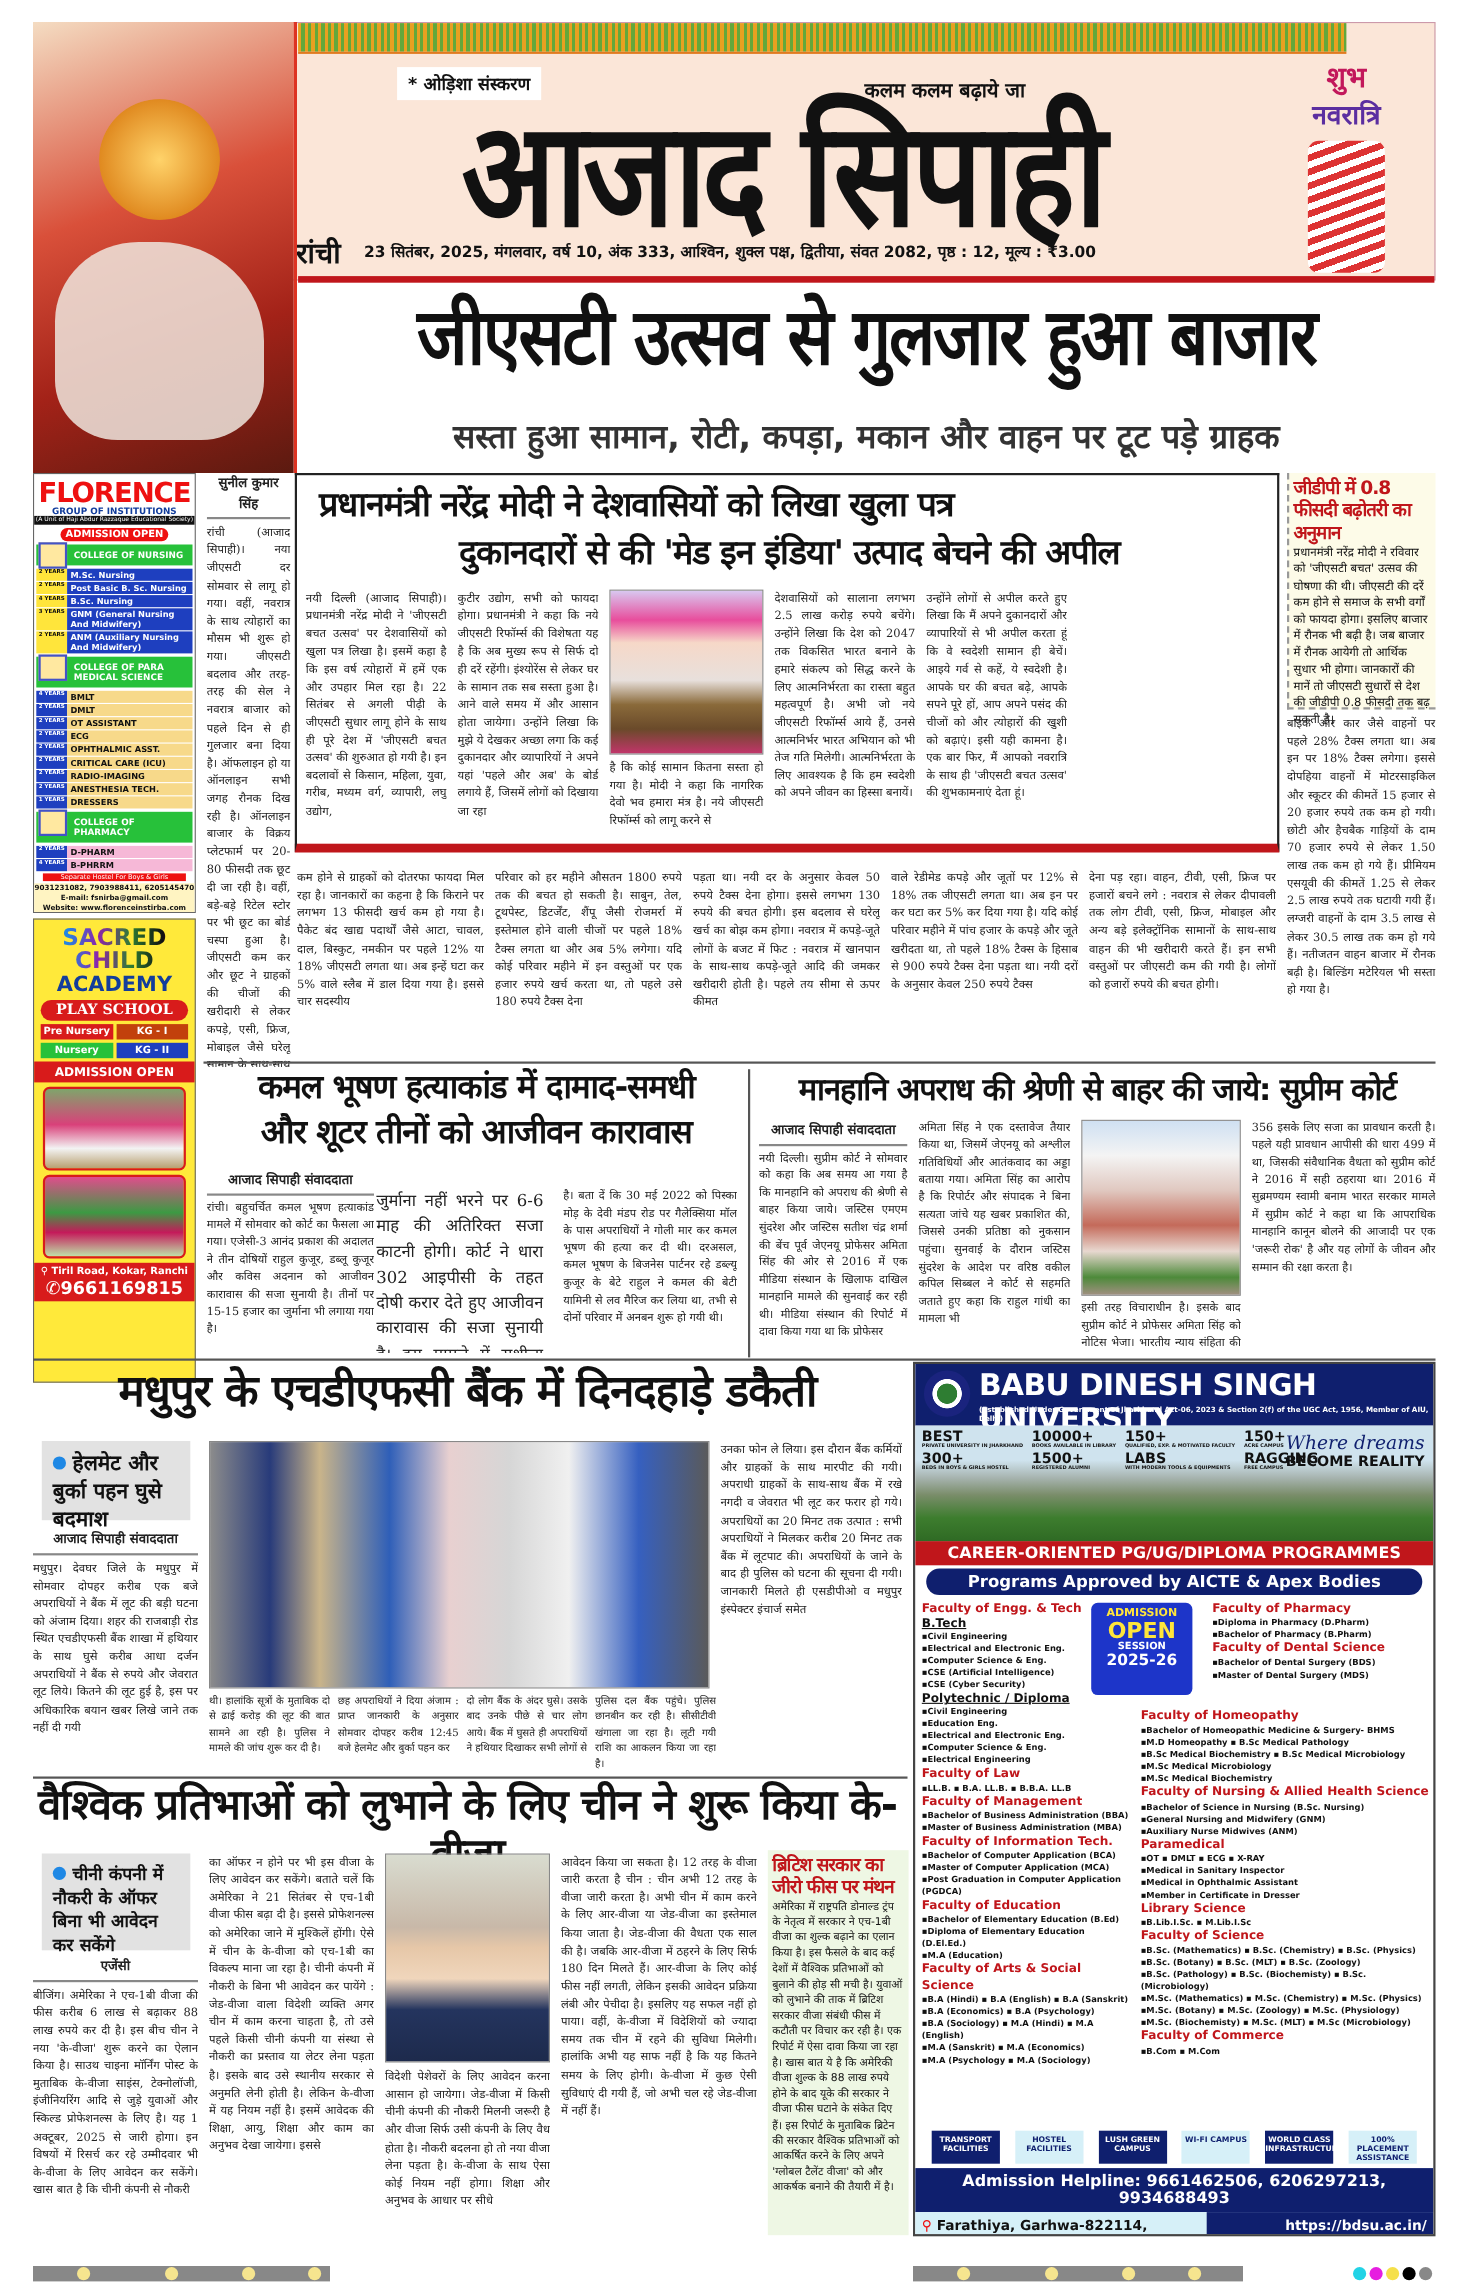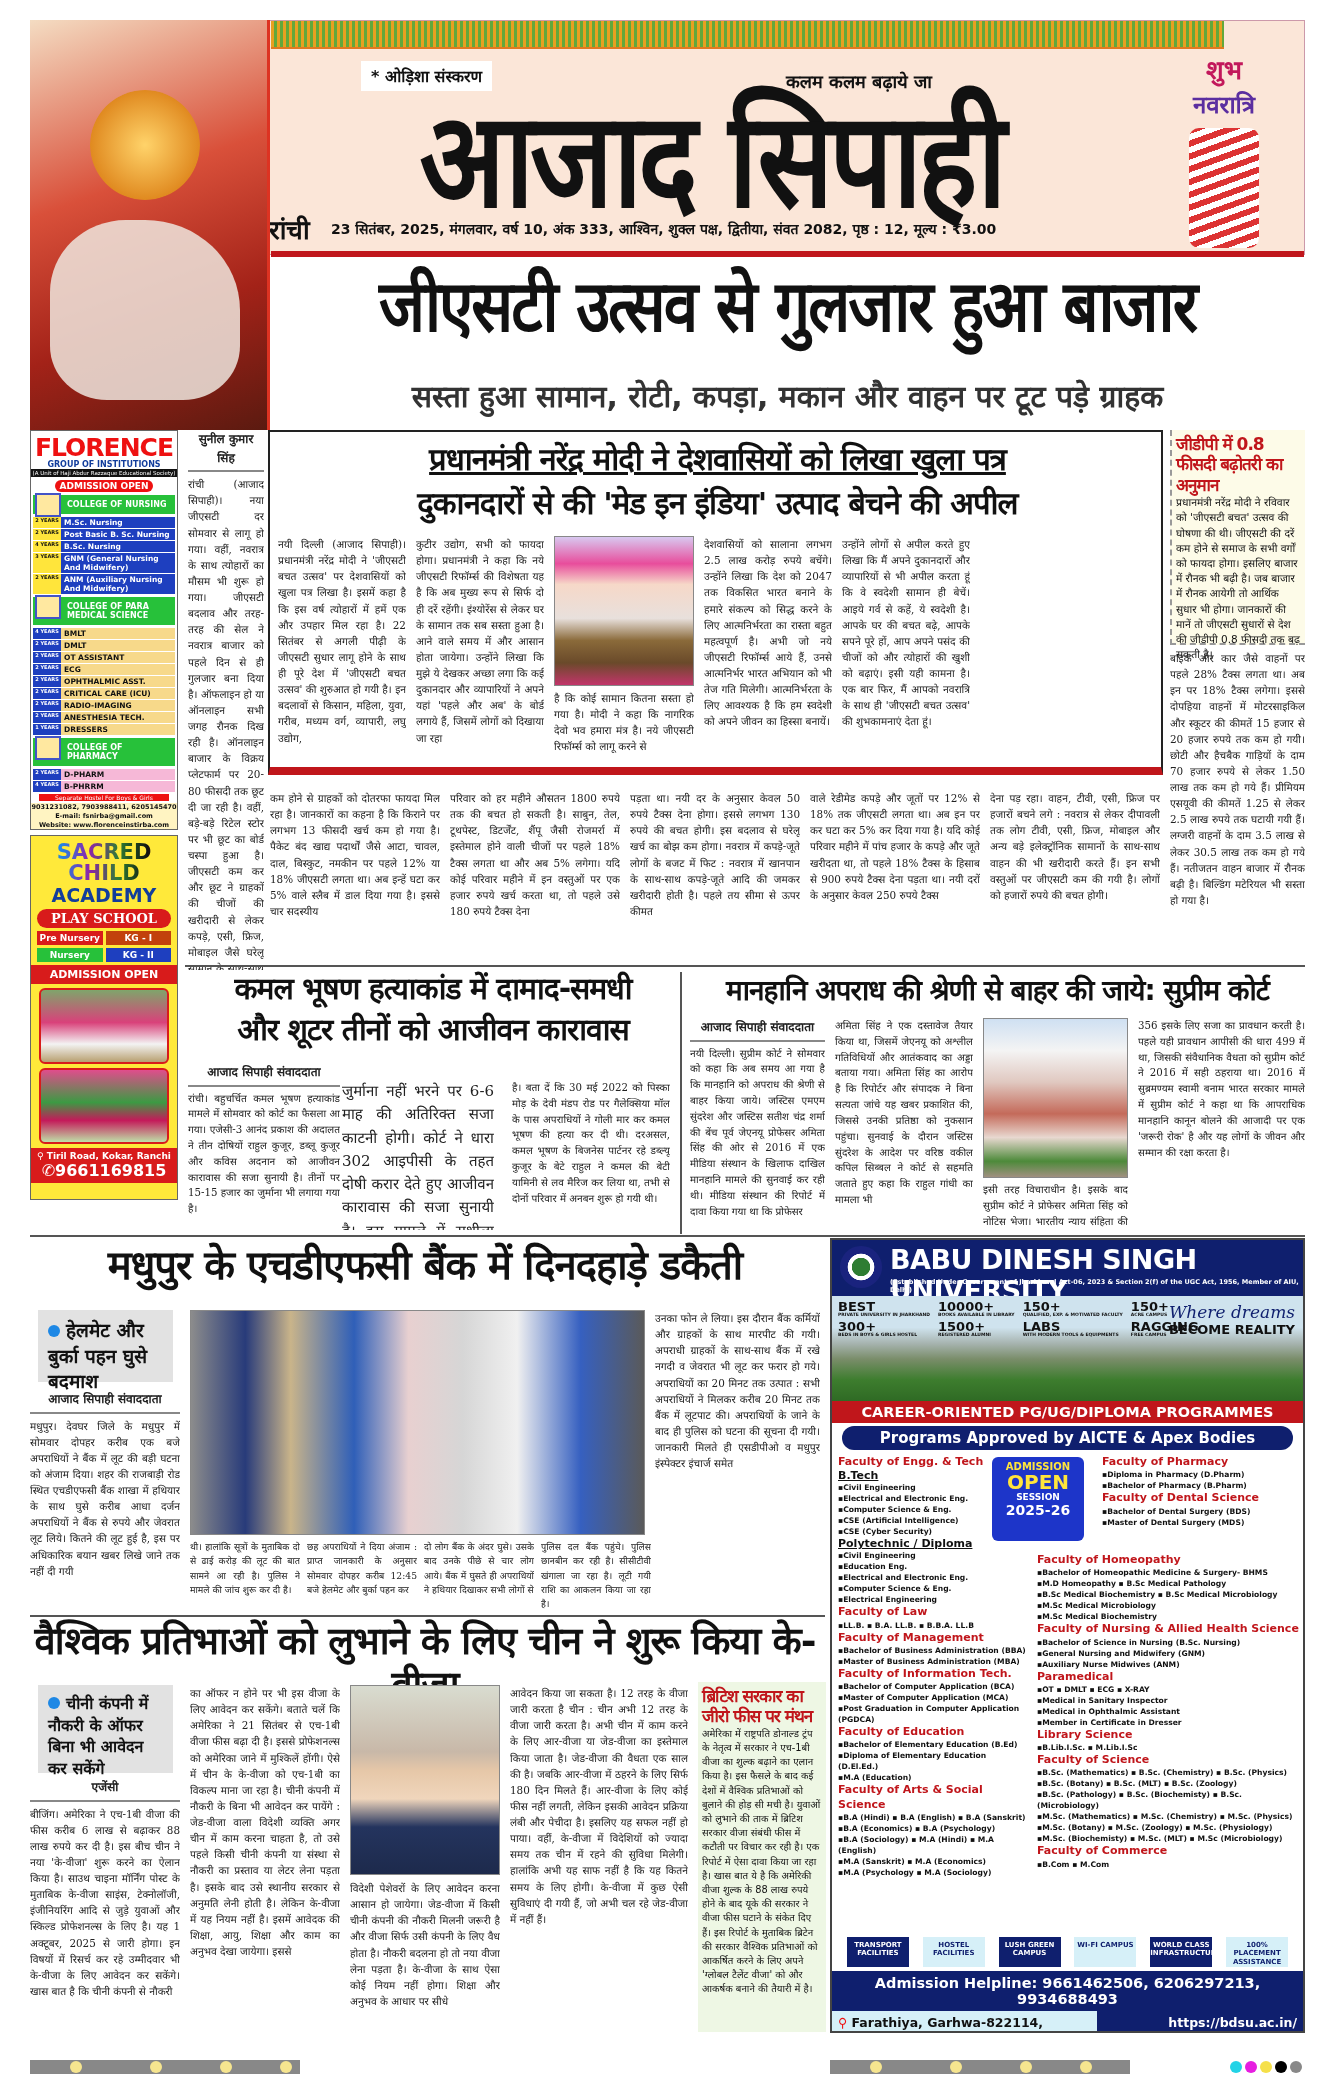--- a/index.html
+++ b/index.html
@@ -46,21 +46,21 @@
   .fl-row .nm { flex: 1; padding: 1px 3px; }
   .fl-n .yr { background: #ffe53b; color: #111; }
   .fl-n .nm { background: #1e3fbf; color: #fff; }
   .fl-p .yr { background: #1e3fbf; color: #fff; }
   .fl-p .nm { background: #f7d98a; color: #111; }
   .fl-ph .yr { background: #1e3fbf; color: #fff; }
   .fl-ph .nm { background: #f6b8d7; color: #111; }
   .fl-hostel { background: #e11; color: #fff; font-size: 6px; text-align: center; margin: 2px 8px; }
   .fl-contact { background: #fff4c2; font-size: 6.5px; font-weight: bold; text-align: center; line-height: 1.4; }
   
-  .ad-sacred { position: absolute; left: 0; top: 815px; width: 148px; height: 365px; border: 1px solid #666; background: #ffe93a; font-family: "DejaVu Sans", sans-serif; overflow: hidden; text-align: center; }
+  .ad-sacred { position: absolute; left: 0; top: 815px; width: 148px; height: 422px; border: 1px solid #666; background: #ffe93a; font-family: "DejaVu Sans", sans-serif; overflow: hidden; text-align: center; }
   .sc-name { font-weight: 900; font-size: 21px; line-height: 1; margin-top: 6px; background: linear-gradient(90deg, #e11, #1e88e5, #8e24aa, #2e7d32, #111, #e11); -webkit-background-clip: text; background-clip: text; color: transparent; }
   .sc-acad { color: #123d9c; font-weight: 900; font-size: 19px; }
   .sc-play { background: #d81b1b; color: #fff; font-family: "DejaVu Serif", serif; font-weight: bold; font-size: 13px; border-radius: 10px; margin: 3px 6px; padding: 2px 0; }
   .sc-grid { display: grid; grid-template-columns: 1fr 1fr; gap: 3px; margin: 3px 6px; }
   .sc-grid span { font-size: 9px; font-weight: bold; color: #fff; padding: 2px 0; }
   .sc-adm { background: #d81b1b; color: #fff; font-weight: bold; font-size: 11px; padding: 3px 0; margin-top: 2px; }
   .sc-pic { height: 76px; margin: 4px 8px; border: 2px solid #d81b1b; border-radius: 6px; background: linear-gradient(180deg, #7fa56b 0%, #d9417a 45%, #f3f3f3 75%, #b8a070 100%); }
   .sc-pic2 { background: linear-gradient(180deg, #e04d8c 0%, #3c9a43 45%, #c41a5a 70%, #bfe0a8 100%); }
   .sc-foot { background: #d81b1b; color: #fff; font-weight: bold; padding: 3px 0; }
   .sc-foot .addr { font-size: 9px; }
@@ -252,21 +252,21 @@
 
   <div class="col" style="left:155px; top:410px; width:78px; height:0;"></div>
   <div class="col" style="left:158px; top:410px; width:76px; height:540px; font-size:10.4px;">
     <div class="byline">सुनील कुमार सिंह</div>
     <span>रांची (आजाद सिपाही)। नया जीएसटी दर सोमवार से लागू हो गया। वहीं, नवरात्र के साथ त्योहारों का मौसम भी शुरू हो गया। जीएसटी बदलाव और तरह-तरह की सेल ने नवरात्र बाजार को पहले दिन से ही गुलजार बना दिया है। ऑफलाइन हो या ऑनलाइन सभी जगह रौनक दिख रही है। ऑनलाइन बाजार के विक्रय प्लेटफार्म पर 20-80 फीसदी तक छूट दी जा रही है। वहीं, बड़े-बड़े रिटेल स्टोर पर भी छूट का बोर्ड चस्पा हुआ है। जीएसटी कम कर और छूट ने ग्राहकों की चीजों की खरीदारी से लेकर कपड़े, एसी, फ्रिज, मोबाइल जैसे घरेलू सामान के साथ-साथ वाहनों के बाजार की रौनक बढ़ा दी है।</span>
     
     
   </div>
 
   <div class="modi-box">
-    <div class="hl" style="left:20px; top:10px; width:855px; font-size:31px; text-align:center;text-decoration:underline;">प्रधानमंत्री नरेंद्र मोदी ने देशवासियों को लिखा खुला पत्र</div>
+    <div class="hl" style="left:20px; top:10px; width:855px; font-size:31px; ">प्रधानमंत्री नरेंद्र मोदी ने देशवासियों को लिखा खुला पत्र</div>
     <div class="hl" style="left:20px; top:54px; width:855px; font-size:31px; text-align:center;">दुकानदारों से की 'मेड इन इंडिया' उत्पाद बेचने की अपील</div>
     <div class="col" style="left:8px; top:104px; width:128px; height:222px; font-size:10.4px;">नयी दिल्ली (आजाद सिपाही)। प्रधानमंत्री नरेंद्र मोदी ने 'जीएसटी बचत उत्सव' पर देशवासियों को खुला पत्र लिखा है। इसमें कहा है कि इस वर्ष त्योहारों में हमें एक और उपहार मिल रहा है। 22 सितंबर से अगली पीढ़ी के जीएसटी सुधार लागू होने के साथ ही पूरे देश में 'जीएसटी बचत उत्सव' की शुरुआत हो गयी है। इन बदलावों से किसान, महिला, युवा, गरीब, मध्यम वर्ग, व्यापारी, लघु उद्योग,</div>
     <div class="col" style="left:146px; top:104px; width:128px; height:222px; font-size:10.4px;">कुटीर उद्योग, सभी को फायदा होगा। प्रधानमंत्री ने कहा कि नये जीएसटी रिफॉर्म्स की विशेषता यह है कि अब मुख्य रूप से सिर्फ दो ही दरें रहेंगी। इंश्योरेंस से लेकर घर के सामान तक सब सस्ता हुआ है। आने वाले समय में और आसान होता जायेगा। उन्होंने लिखा कि मुझे ये देखकर अच्छा लगा कि कई दुकानदार और व्यापारियों ने अपने यहां 'पहले और अब' के बोर्ड लगाये हैं, जिसमें लोगों को दिखाया जा रहा</div>
     <div class="photo modi-photo" style="left:284px; top:104px; width:140px; height:150px;"></div>
     <div class="col" style="left:284px; top:258px; width:140px; height:68px; font-size:10.4px;">है कि कोई सामान कितना सस्ता हो गया है। मोदी ने कहा कि नागरिक देवो भव हमारा मंत्र है। नये जीएसटी रिफॉर्म्स को लागू करने से</div>
     <div class="col" style="left:434px; top:104px; width:128px; height:222px; font-size:10.4px;">देशवासियों को सालाना लगभग 2.5 लाख करोड़ रुपये बचेंगे। उन्होंने लिखा कि देश को 2047 तक विकसित भारत बनाने के हमारे संकल्प को सिद्ध करने के लिए आत्मनिर्भरता का रास्ता बहुत महत्वपूर्ण है। अभी जो नये जीएसटी रिफॉर्म्स आये हैं, उनसे आत्मनिर्भर भारत अभियान को भी तेज गति मिलेगी। आत्मनिर्भरता के लिए आवश्यक है कि हम स्वदेशी को अपने जीवन का हिस्सा बनायें।</div>
     <div class="col" style="left:572px; top:104px; width:128px; height:222px; font-size:10.4px;">उन्होंने लोगों से अपील करते हुए लिखा कि मैं अपने दुकानदारों और व्यापारियों से भी अपील करता हूं कि वे स्वदेशी सामान ही बेचें। आइये गर्व से कहें, ये स्वदेशी है। आपके घर की बचत बढ़े, आपके सपने पूरे हों, आप अपने पसंद की चीजों को और त्योहारों की खुशी को बढ़ाएं। इसी यही कामना है। एक बार फिर, मैं आपको नवरात्रि के साथ ही 'जीएसटी बचत उत्सव' की शुभकामनाएं देता हूं।</div>
   </div>
 
   <div class="gdp-box">

